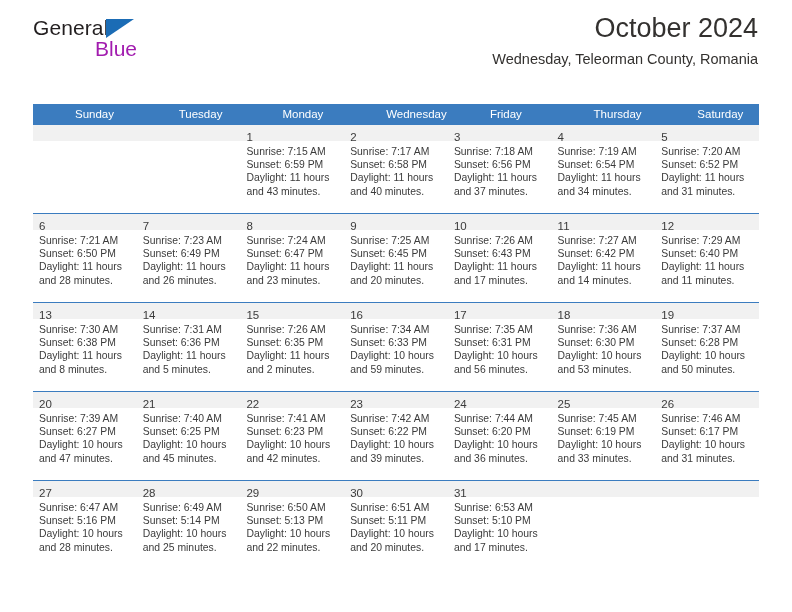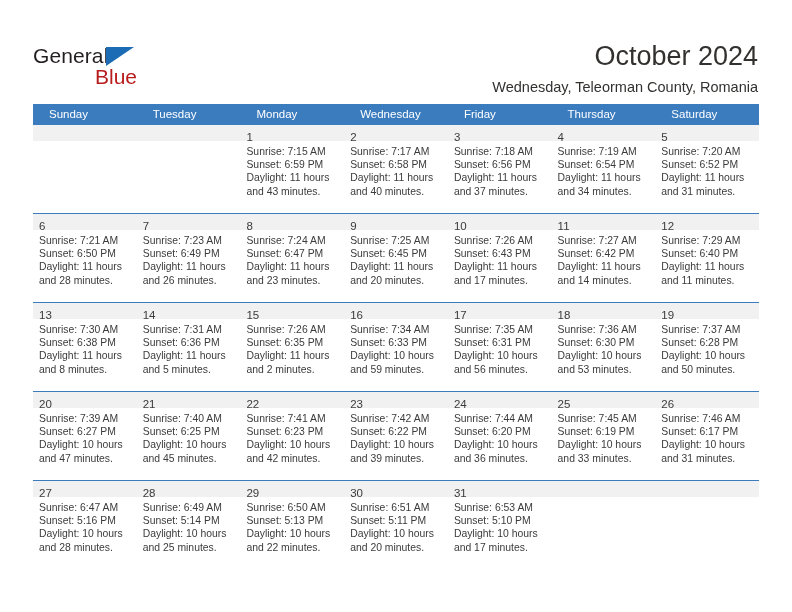--- a/index.html
+++ b/index.html
@@ -18,21 +18,21 @@
     position: relative;
     width: 792px;
     height: 612px;
     box-sizing: border-box;
   }
 
   
   .header {
     position: absolute;
     left: 33px;
-    top: 40px;
+    top: 12px;
     right: 34px;
     height: 66px;
   }
   .brand {
     position: absolute;
     left: 0;
     top: 4px;
     width: 220px;
     height: 58px;
   }
@@ -52,21 +52,21 @@
     width: 0;
     height: 0;
     border-left: 28px solid #1b6cb5;
     border-bottom: 19px solid transparent;
   }
   .brand-blue {
     position: absolute;
     left: 62px;
     top: 21px;
     font-size: 21px;
-    color: #b91c1c;
+    color: #a21caf;
     line-height: 24px;
   }
 
   .titles {
     position: absolute;
     right: 0;
     top: 0;
     text-align: right;
   }
   .cal-title {
@@ -97,20 +97,21 @@
   }
   .weekday {
     flex: 1 1 0;
     color: #ffffff;
     font-size: 11.5px;
     line-height: 21px;
     padding-left: 16px;
     box-sizing: border-box;
     white-space: nowrap;
     overflow: hidden;
+    margin-left: 26px;
   }
 
   .week {
     border-top: 1px solid #3b7cbf;
   }
   .week:first-of-type {
     border-top: none;
   }
   .week-inner {
     display: flex;

